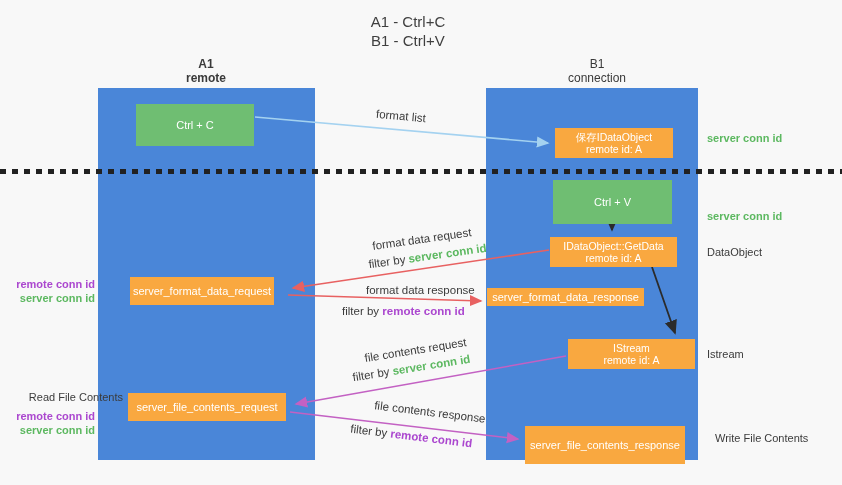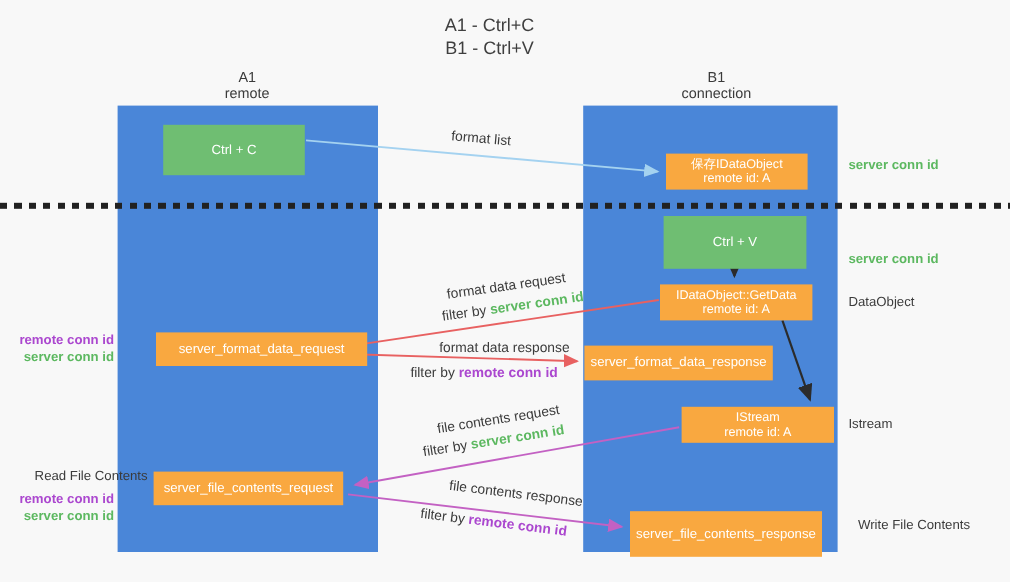--- a/index.html
+++ b/index.html
@@ -39,21 +39,21 @@
   .st-blk{stroke:var(--arrow-black);stroke-width:1.8;fill:none;}
 </style>
 </head>
 <body>
 
 <div class="abs title">
   <div>A1 - Ctrl+C</div>
   <div>B1 - Ctrl+V</div>
 </div>
 
-<div class="abs lane-header" style="left:146px;top:57px;width:120px;">
+<div class="abs lane-header" style="left:146px;top:57px;width:120px;font-weight:bold;">
   <div>A1</div>
   <div>remote</div>
 </div>
 <div class="abs lane-header" style="left:532px;top:57px;width:130px;">
   <div>B1</div>
   <div>connection</div>
 </div>
 
 <div class="abs lane" style="left:98px;width:217px;"></div>
 <div class="abs lane" style="left:486px;width:212px;"></div>
@@ -91,24 +91,24 @@
   <div>保存IDataObject</div>
   <div>remote id: A</div>
 </div>
 <div class="abs node green" style="left:553px;top:180px;width:119px;height:44px;">
   <div>Ctrl + V</div>
 </div>
 <div class="abs node orange" style="left:550px;top:237px;width:127px;height:30px;font-size:10.5px;line-height:12px;">
   <div>IDataObject::GetData</div>
   <div>remote id: A</div>
 </div>
-<div class="abs node orange" style="left:130px;top:277px;width:176px;height:28px;">
+<div class="abs node orange" style="left:130px;top:277px;width:144px;height:28px;">
   <div>server_format_data_request</div>
 </div>
-<div class="abs node orange" style="left:487px;top:288px;width:157px;height:29px;">
+<div class="abs node orange" style="left:487px;top:288px;width:157px;height:18px;">
   <div>server_format_data_response</div>
 </div>
 <div class="abs node orange" style="left:568px;top:339px;width:127px;height:30px;font-size:10.5px;line-height:12px;">
   <div>IStream</div>
   <div>remote id: A</div>
 </div>
 <div class="abs node orange" style="left:128px;top:393px;width:158px;height:28px;">
   <div>server_file_contents_request</div>
 </div>
 <div class="abs node orange" style="left:525px;top:426px;width:160px;height:38px;">

